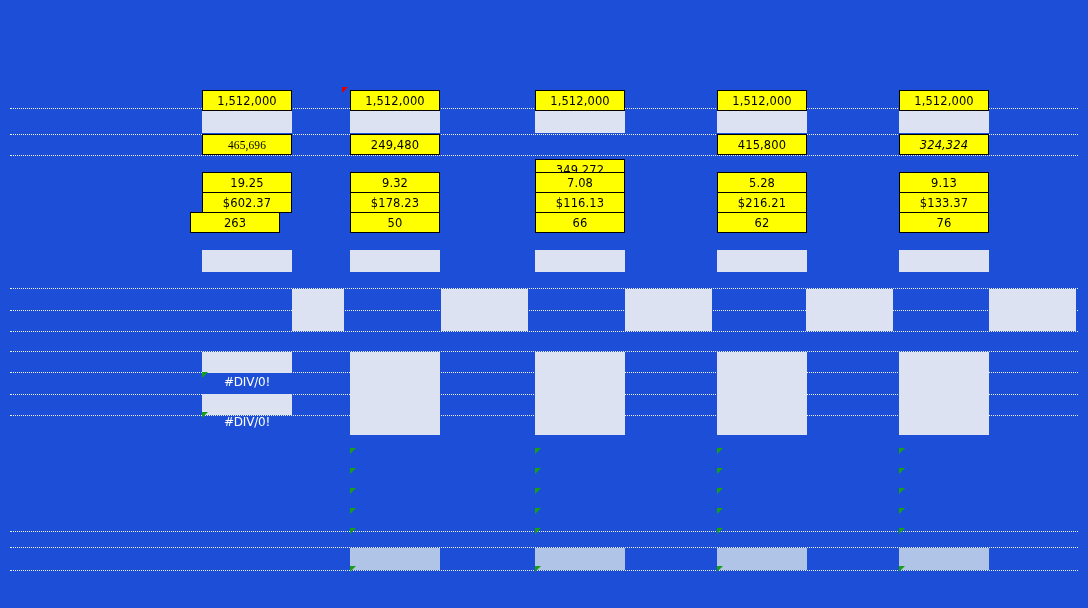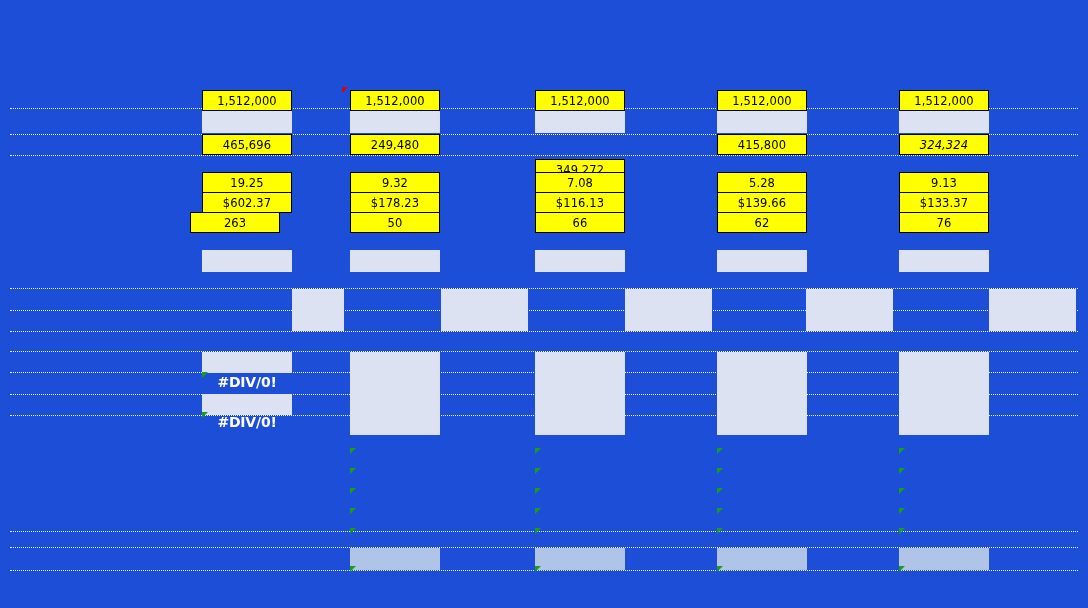--- a/index.html
+++ b/index.html
@@ -12,21 +12,21 @@
 
   
   .cell{position:absolute;box-sizing:border-box;display:flex;
         align-items:center;justify-content:center;}
 
   .yellow{background:#ffff00;color:#000;border:1px solid #000;
           font-size:11.5px;letter-spacing:.1px;}
   .blue{background:#dce2f2;}
   .blue2{background:#b0c4e8;}
 
-  .err{position:absolute;color:#fff;font-weight:bold;font-size:14px;
+  .err{position:absolute;color:#fff;font-weight:normal;font-size:12px;
        display:flex;align-items:center;justify-content:center;
        letter-spacing:-.2px;}
 
   
   .tri{position:absolute;width:0;height:0;}
   .tri-green{border-top:6px solid #17a017;border-right:6px solid transparent;}
   .tri-red{border-top:6px solid #e00000;border-right:6px solid transparent;}
 </style>
 </head>
 <body>
@@ -64,38 +64,38 @@
     <div class="cell blue" style="left: 202px; top: 394px; width: 90px; height: 21px;"></div>
     <div class="cell blue" style="left: 350px; top: 352px; width: 90px; height: 83px;"></div>
     <div class="cell blue" style="left: 535px; top: 352px; width: 90px; height: 83px;"></div>
     <div class="cell blue" style="left: 717px; top: 352px; width: 90px; height: 83px;"></div>
     <div class="cell blue" style="left: 899px; top: 352px; width: 90px; height: 83px;"></div>
     <div class="cell blue2" style="left: 350px; top: 548px; width: 90px; height: 22px;"></div>
     <div class="cell blue2" style="left: 535px; top: 548px; width: 90px; height: 22px;"></div>
     <div class="cell blue2" style="left: 717px; top: 548px; width: 90px; height: 22px;"></div>
     <div class="cell blue2" style="left: 899px; top: 548px; width: 90px; height: 22px;"></div>
     <div class="cell yellow" style="left: 202px; top: 90px; width: 90px; height: 21px;">1,512,000</div>
-    <div class="cell yellow" style="left: 202px; top: 134px; width: 90px; height: 21px;">465,696</div>
+    <div class="cell yellow" style="left: 202px; top: 134px; width: 90px; height: 21px; font-family: Liberation Serif, serif;">465,696</div>
     <div class="cell yellow" style="left: 350px; top: 90px; width: 90px; height: 21px;">1,512,000</div>
     <div class="cell yellow" style="left: 350px; top: 134px; width: 90px; height: 21px;">249,480</div>
     <div class="cell yellow" style="left: 535px; top: 90px; width: 90px; height: 21px;">1,512,000</div>
     <div class="cell yellow" style="left: 535px; top: 134px; width: 90px; height: 21px; margin-top: 25px;">349,272</div>
     <div class="cell yellow" style="left: 717px; top: 90px; width: 90px; height: 21px;">1,512,000</div>
     <div class="cell yellow" style="left: 717px; top: 134px; width: 90px; height: 21px;">415,800</div>
     <div class="cell yellow" style="left: 899px; top: 90px; width: 90px; height: 21px;">1,512,000</div>
     <div class="cell yellow" style="left: 899px; top: 134px; width: 90px; height: 21px; font-style: italic;">324,324</div>
     <div class="cell yellow" style="left: 202px; top: 172px; width: 90px; height: 21px;">19.25</div>
     <div class="cell yellow" style="left: 350px; top: 172px; width: 90px; height: 21px;">9.32</div>
     <div class="cell yellow" style="left: 535px; top: 172px; width: 90px; height: 21px;">7.08</div>
     <div class="cell yellow" style="left: 717px; top: 172px; width: 90px; height: 21px;">5.28</div>
     <div class="cell yellow" style="left: 899px; top: 172px; width: 90px; height: 21px;">9.13</div>
     <div class="cell yellow" style="left: 202px; top: 192px; width: 90px; height: 21px;">$602.37</div>
     <div class="cell yellow" style="left: 350px; top: 192px; width: 90px; height: 21px;">$178.23</div>
     <div class="cell yellow" style="left: 535px; top: 192px; width: 90px; height: 21px;">$116.13</div>
-    <div class="cell yellow" style="left: 717px; top: 192px; width: 90px; height: 21px;">$139.66</div>
+    <div class="cell yellow" style="left: 717px; top: 192px; width: 90px; height: 21px;">$216.21</div>
     <div class="cell yellow" style="left: 899px; top: 192px; width: 90px; height: 21px;">$133.37</div>
     <div class="cell yellow" style="left: 190px; top: 212px; width: 90px; height: 21px;">263</div>
     <div class="cell yellow" style="left: 350px; top: 212px; width: 90px; height: 21px;">50</div>
     <div class="cell yellow" style="left: 535px; top: 212px; width: 90px; height: 21px;">66</div>
     <div class="cell yellow" style="left: 717px; top: 212px; width: 90px; height: 21px;">62</div>
     <div class="cell yellow" style="left: 899px; top: 212px; width: 90px; height: 21px;">76</div>
     <div class="err" style="left: 202px; top: 374px; width: 90px; height: 16px;">#DIV/0!</div>
     <div class="err" style="left: 202px; top: 414px; width: 90px; height: 16px;">#DIV/0!</div>
     <div class="tri tri-green" style="left: 350px; top: 448px;"></div>
     <div class="tri tri-green" style="left: 535px; top: 448px;"></div>

